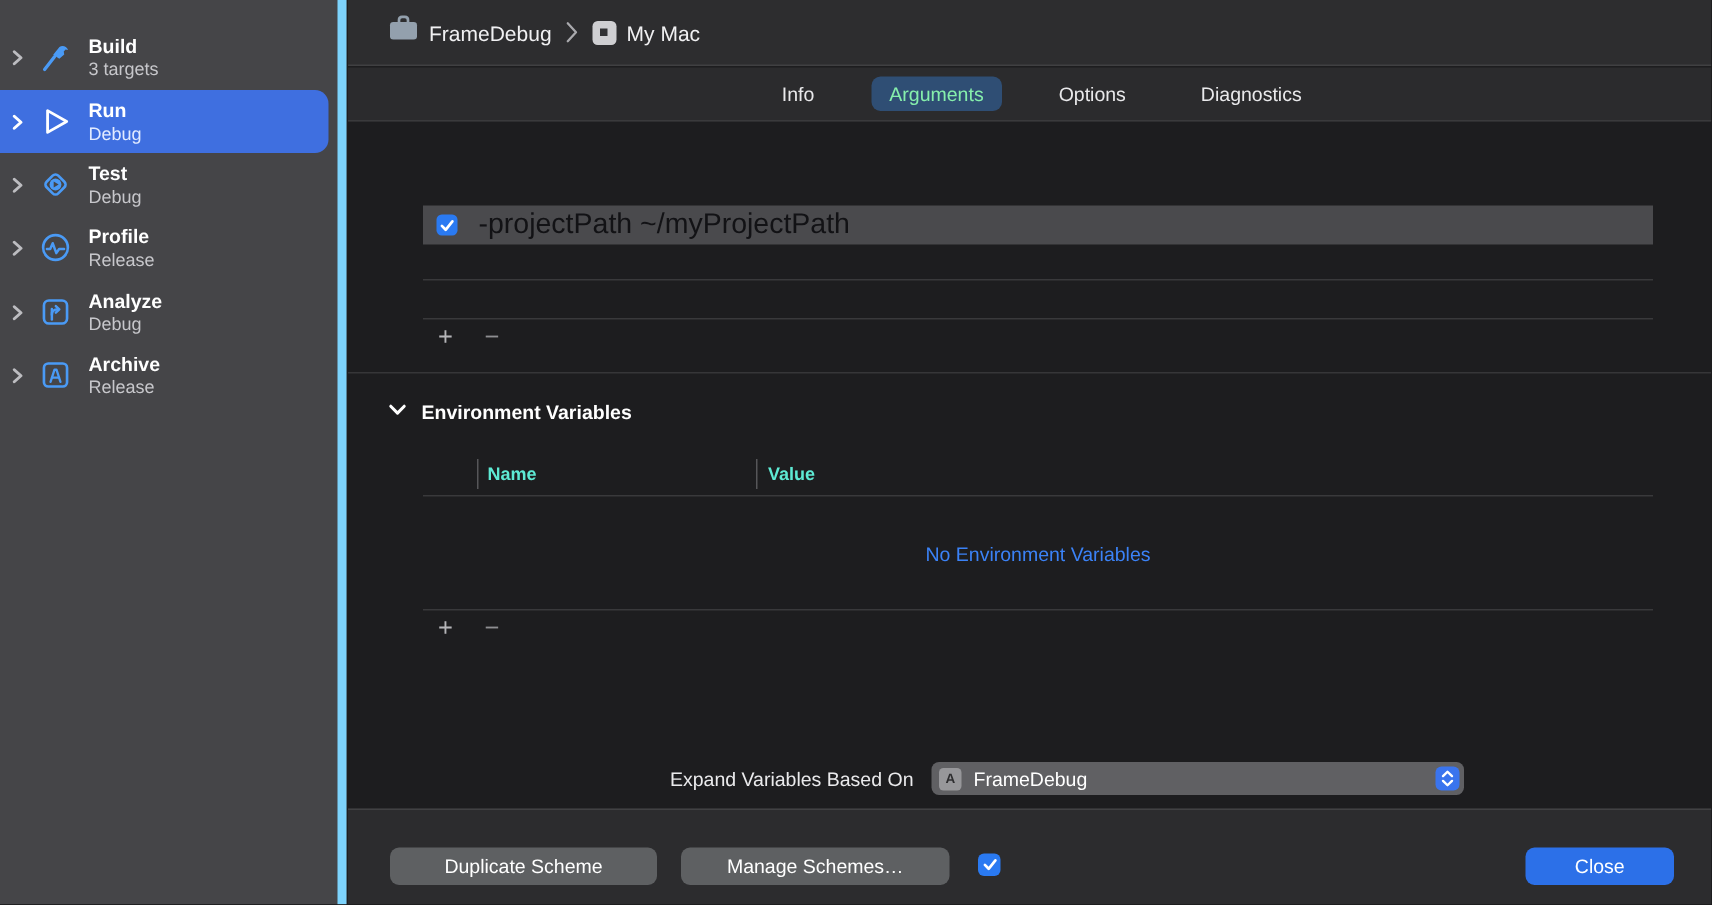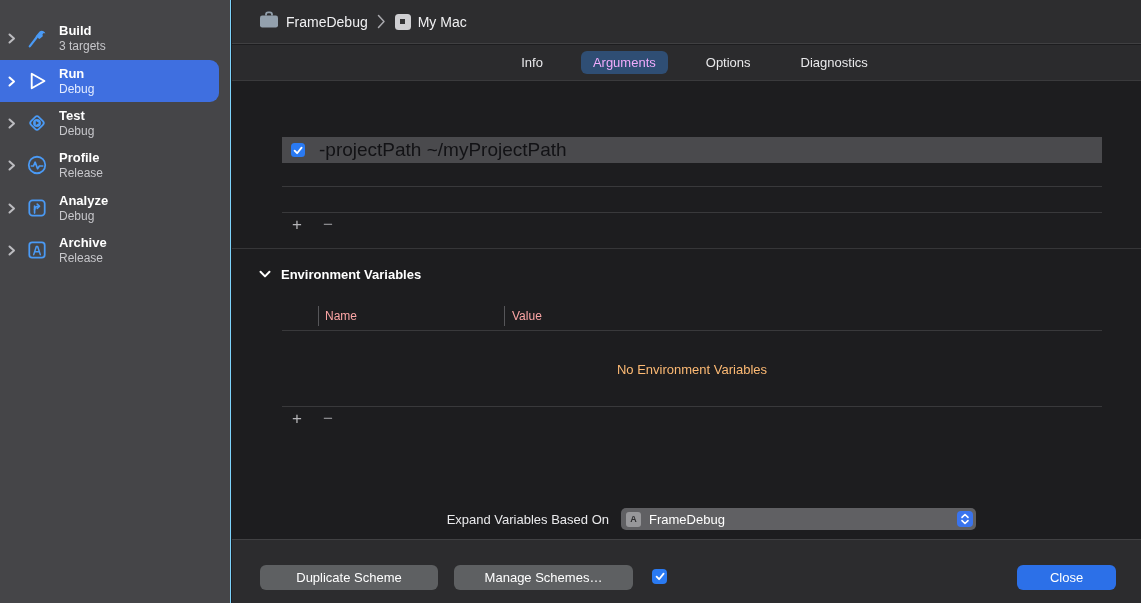--- a/index.html
+++ b/index.html
@@ -1,21 +1,21 @@
 <!DOCTYPE html>
 <html><head>
 <meta charset="utf-8">
 <style>
   * { box-sizing: border-box; margin: 0; padding: 0; }
   html, body { background: #1d1d1f; }
   body { font-family: "Liberation Sans", sans-serif; }
   .app { position: relative; width: 1141px; height: 603px; background: #1d1d1f; overflow: hidden; }
 
   
-  .sidebar { position: absolute; left: 0; top: 0; width: 231px; height: 603px; background: #454548; border-right: 1px solid #7dd3fc; }
+  .sidebar { position: absolute; left: 0; top: 0; width: 231px; height: 603px; background: #454548; border-right: 6px solid #7dd3fc; }
   .side-item { position: absolute; left: 0; width: 231px; height: 42px; display: flex; align-items: center; padding-left: 4px; cursor: default; }
   .side-item.selected { background: #3f6fe0; width: 219px; border-radius: 0 9px 9px 0; }
   .side-chev { width: 16px; display: flex; justify-content: center; align-items: center; }
   .side-ic { width: 34px; height: 28px; display: flex; justify-content: center; align-items: center; }
   .side-text { margin-left: 5px; }
   .side-title { font-size: 13px; font-weight: bold; color: #ffffff; line-height: 16px; }
   .side-sub { font-size: 12px; color: #c7c7cb; line-height: 15px; }
   .side-item.selected .side-sub { color: #e2ebff; }
 
   
@@ -23,38 +23,38 @@
 
   .crumb-bar { position: absolute; top: 0; left: 0; right: 0; height: 44px; background: #2d2d2f; border-bottom: 1px solid #404042; display: flex; align-items: center; padding-left: 27px; }
   .crumb-seg { display: flex; align-items: center; gap: 7px; }
   .crumb-text { color: #f0f0f2; font-size: 14px; }
   .crumb-sep { margin: 0 9px; display: flex; align-items: center; }
   .mac-ic { width: 16px; height: 16px; background: #cfcfd2; border-radius: 3.5px; display: flex; align-items: center; justify-content: center; }
   .mac-ic-dot { width: 5px; height: 5px; background: #323234; }
 
   .tab-bar { position: absolute; top: 45px; left: 0; right: 0; height: 36px; background: #2b2b2d; border-bottom: 1px solid #3a3a3c; display: flex; align-items: center; justify-content: center; gap: 26px; padding-left: 16px; }
   .tab { font-size: 13px; color: #e9e9eb; padding: 4px 12px; border-radius: 6px; cursor: default; }
-  .tab.selected { background: #2f4e74; color: #f0abfc; }
+  .tab.selected { background: #2f4e74; color: #86efac; }
 
   .sec-head { position: absolute; display: flex; align-items: center; gap: 10px; }
   .sec-title { font-size: 13px; font-weight: bold; color: #ffffff; }
 
   .arg-row { position: absolute; left: 50px; top: 137px; width: 820px; height: 26px; background: #4a4a4d; display: flex; align-items: center; padding-left: 9px; }
   .cbox { width: 14px; height: 14px; background: #2a7af2; border-radius: 3.5px; display: flex; align-items: center; justify-content: center; flex: none; }
   .arg-text { margin-left: 14px; font-size: 19px; color: #121215; }
 
   .hline { position: absolute; height: 1px; background: #39393b; }
   .vline { position: absolute; width: 1px; background: #565659; }
 
   .pm { position: absolute; display: flex; gap: 21px; color: #b5b5b8; font-size: 17px; }
   .pm span { cursor: default; line-height: 16px; }
   .pm .minus { color: #8e8e91; }
 
-  .col-head { position: absolute; font-size: 12px; font-weight: normal; color: #fca5a5; }
-  .empty-text { position: absolute; left: 50px; width: 820px; top: 362px; text-align: center; font-size: 13px; color: #fdba74; }
+  .col-head { position: absolute; font-size: 12px; font-weight: bold; color: #5eead4; }
+  .empty-text { position: absolute; left: 50px; width: 820px; top: 362px; text-align: center; font-size: 13px; color: #3b82f6; }
 
   .expand-label { position: absolute; left: 50px; width: 327px; top: 512px; text-align: right; font-size: 13px; color: #eaeaec; }
   .popup { position: absolute; left: 389px; top: 508px; width: 355px; height: 22px; background: #606063; border-radius: 5px; display: flex; align-items: center; padding: 0 3px 0 5px; cursor: default; }
   .popup-appic { width: 15px; height: 15px; background: #97979a; border-radius: 3px; display: flex; align-items: center; justify-content: center; font-size: 9px; font-weight: bold; color: #2e2e30; }
   .popup-val { margin-left: 8px; font-size: 13px; color: #ffffff; }
   .popup-step { margin-left: auto; width: 16px; height: 16px; background: #3a74ee; border-radius: 4px; display: flex; align-items: center; justify-content: center; }
 
   .footer { position: absolute; top: 539px; left: 0; right: 0; height: 64px; background: #2c2c2e; border-top: 1px solid #414143; }
   .btn { position: absolute; top: 25px; height: 25px; border-radius: 6px; background: #5e6062; color: #ffffff; font-size: 13px; display: flex; align-items: center; justify-content: center; cursor: default; border: none; font-family: "Liberation Sans", sans-serif; }
   .btn.primary { background: #2c70e8; }

